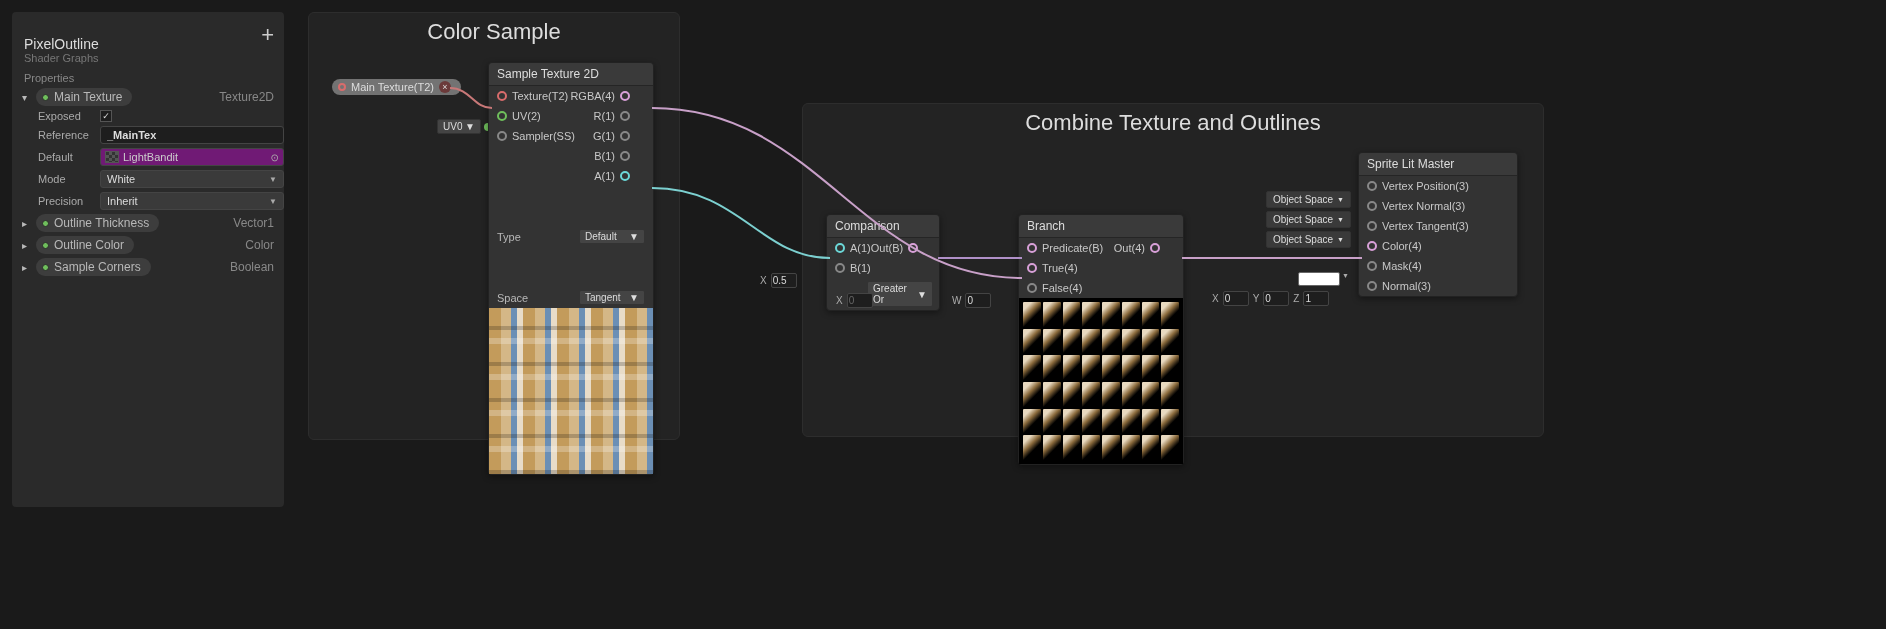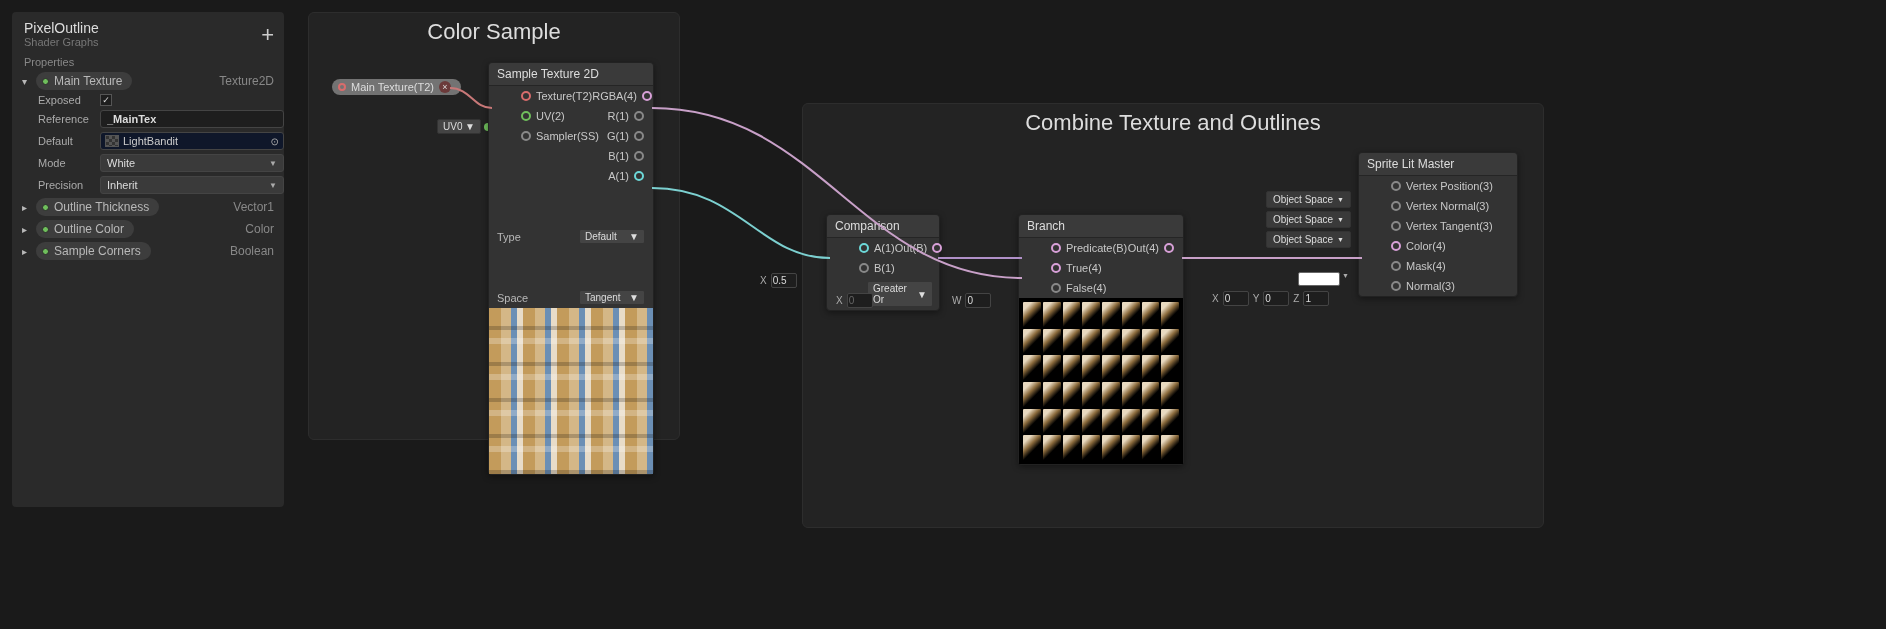--- a/index.html
+++ b/index.html
@@ -16,21 +16,21 @@
   
   .inspector {
     position: absolute;
     left: 12px; top: 12px;
     width: 272px; height: 495px;
     background: #2a2a2a;
     border-radius: 4px;
     padding: 0;
   }
   .ins-header {
-    padding: 8px 12px 2px 12px;
+    padding: 24px 12px 2px 12px;
     position: relative;
   }
   .ins-title { font-size: 14px; color: #ddd; }
   .ins-sub { font-size: 11px; color: #777; }
   .ins-add {
     position: absolute; right: 10px; top: 10px;
     font-size: 22px; color: #ccc; cursor: pointer;
   }
   .section-label {
     padding: 6px 12px 2px 12px;
@@ -59,42 +59,42 @@
   .field-input {
     flex: 1;
     background: #1e1e1e;
     border: 1px solid #444;
     color: #ddd;
     font-size: 11px;
     padding: 2px 6px;
     border-radius: 3px;
   }
   .check { width:12px;height:12px;background:#1e1e1e;border:1px solid #555;color:#ddd;font-size:9px;text-align:center;line-height:10px;}
-  .obj-row { display:flex; align-items:center; flex:1; background:#0f172a;border:1px solid #444;border-radius:3px;padding:2px 4px; gap:4px;}
+  .obj-row { display:flex; align-items:center; flex:1; background:#701a75;border:1px solid #444;border-radius:3px;padding:2px 4px; gap:4px;}
   .obj-slot {width:14px;height:12px;background:repeating-conic-gradient(#555 0 25%, #333 0 50%);background-size:6px 6px;border:1px solid #555;}
   .obj-name { color:#ccc; font-size:11px; flex:1;}
   .obj-pick { color:#aaa; font-size:10px;}
   .dropdown {flex:1;background:#3a3a3a;border:1px solid #444;border-radius:3px;padding:2px 6px;display:flex;justify-content:space-between;align-items:center;font-size:11px;color:#ddd;}
   .dropdown .dd-arr{font-size:8px;color:#aaa;}
 
   
   .group {
     position: absolute;
     background: #232323;
     border: 1px solid #2d2d2d;
     border-radius: 6px;
   }
   .group-title {
     text-align: center;
     font-size: 22px;
     color: #ddd;
     padding: 6px 0 10px 0;
   }
   #group-color { left: 308px; top: 12px; width: 372px; height: 428px; }
-  #group-combine { left: 802px; top: 103px; width: 742px; height: 425px; }
+  #group-combine { left: 802px; top: 103px; width: 742px; height: 334px; }
 
   
   .node {
     position: absolute;
     background: #333;
     border: 1px solid #222;
     border-radius: 4px;
     box-shadow: 0 2px 6px rgba(0,0,0,0.4);
   }
   .node-header {
@@ -108,22 +108,22 @@
   .node-body { padding: 0; }
   .port-row {
     display: flex;
     justify-content: space-between;
     align-items: center;
     height: 20px;
     font-size: 11px;
     position: relative;
   }
   .port-in, .port-out { display: flex; align-items: center; gap: 5px; }
-  .port-in { padding-left: 8px; margin-left: 24px; }
-  .port-out { padding-right: 9px; margin-left: auto; }
+  .port-in { padding-left: 8px; }
+  .port-out { padding-right: 23px; margin-left: auto; }
   .port-ring {
     width: 10px; height: 10px;
     border-radius: 50%;
     border: 2px solid #888;
     background: #333;
     flex-shrink:0;
   }
   .port-ring.clr-cyan { border-color:#6cd8d8;}
   .port-ring.clr-pink { border-color:#d8a0d8;}
   .port-ring.clr-red { border-color:#d86c6c;}

